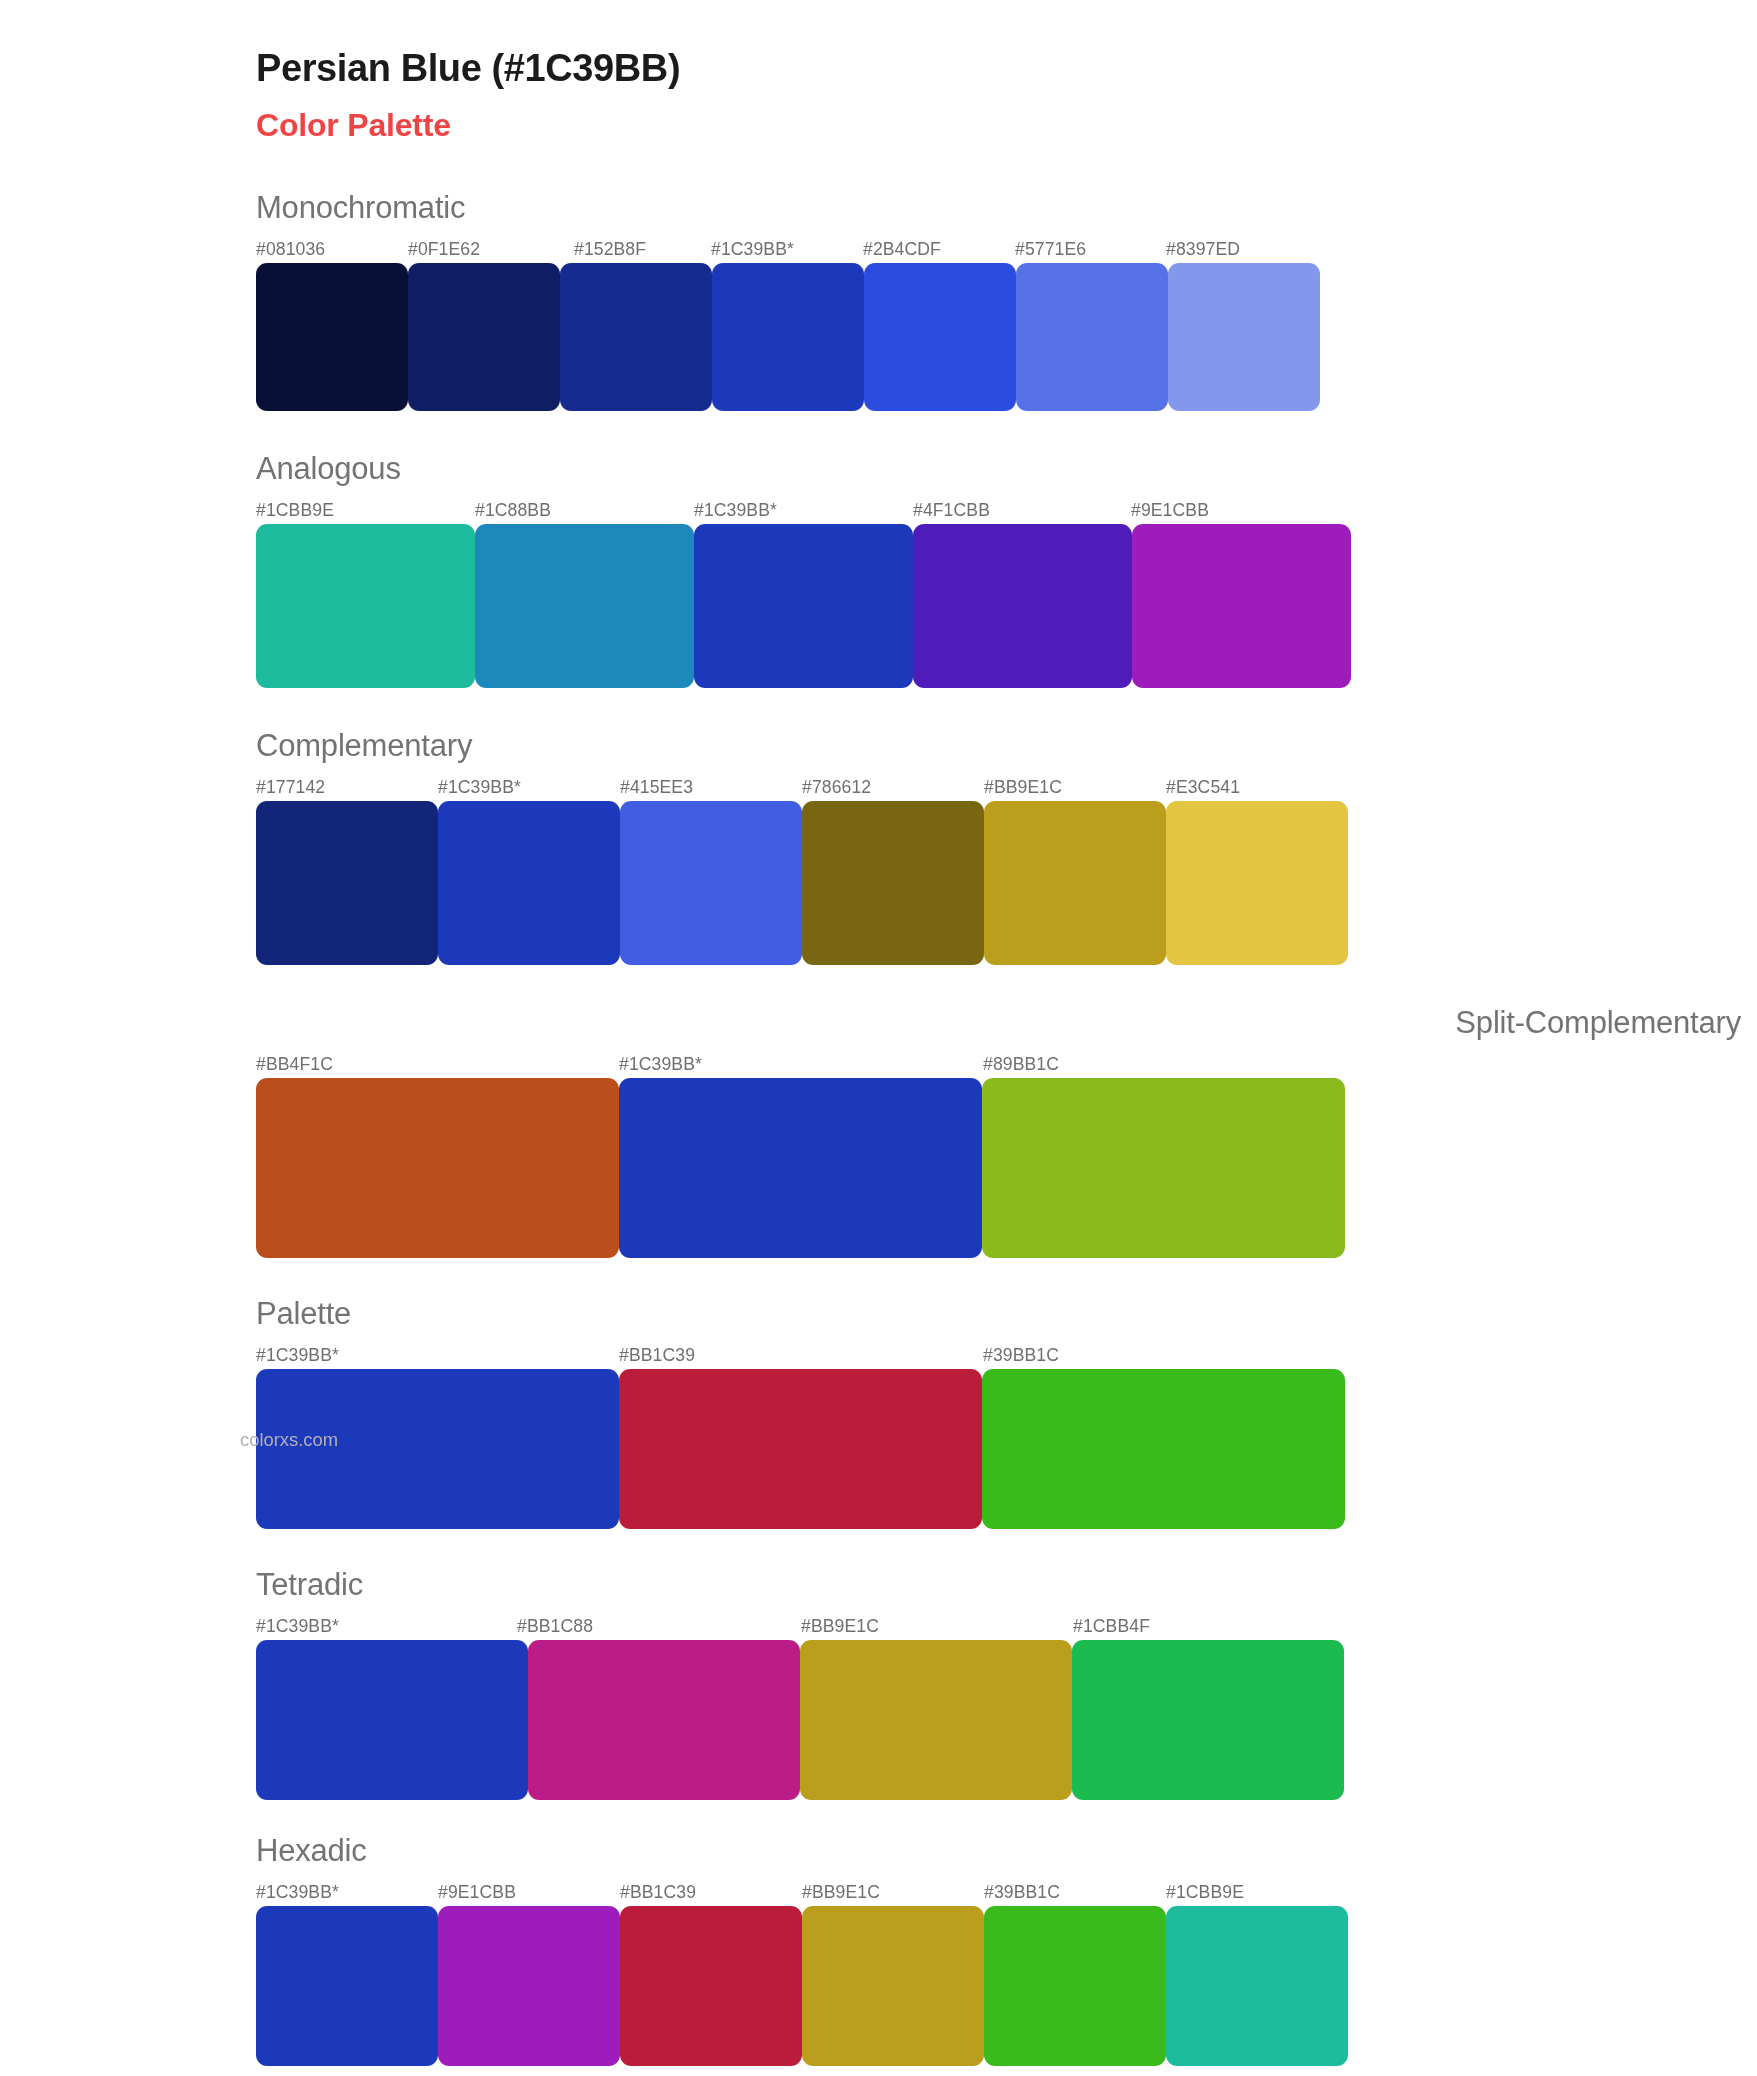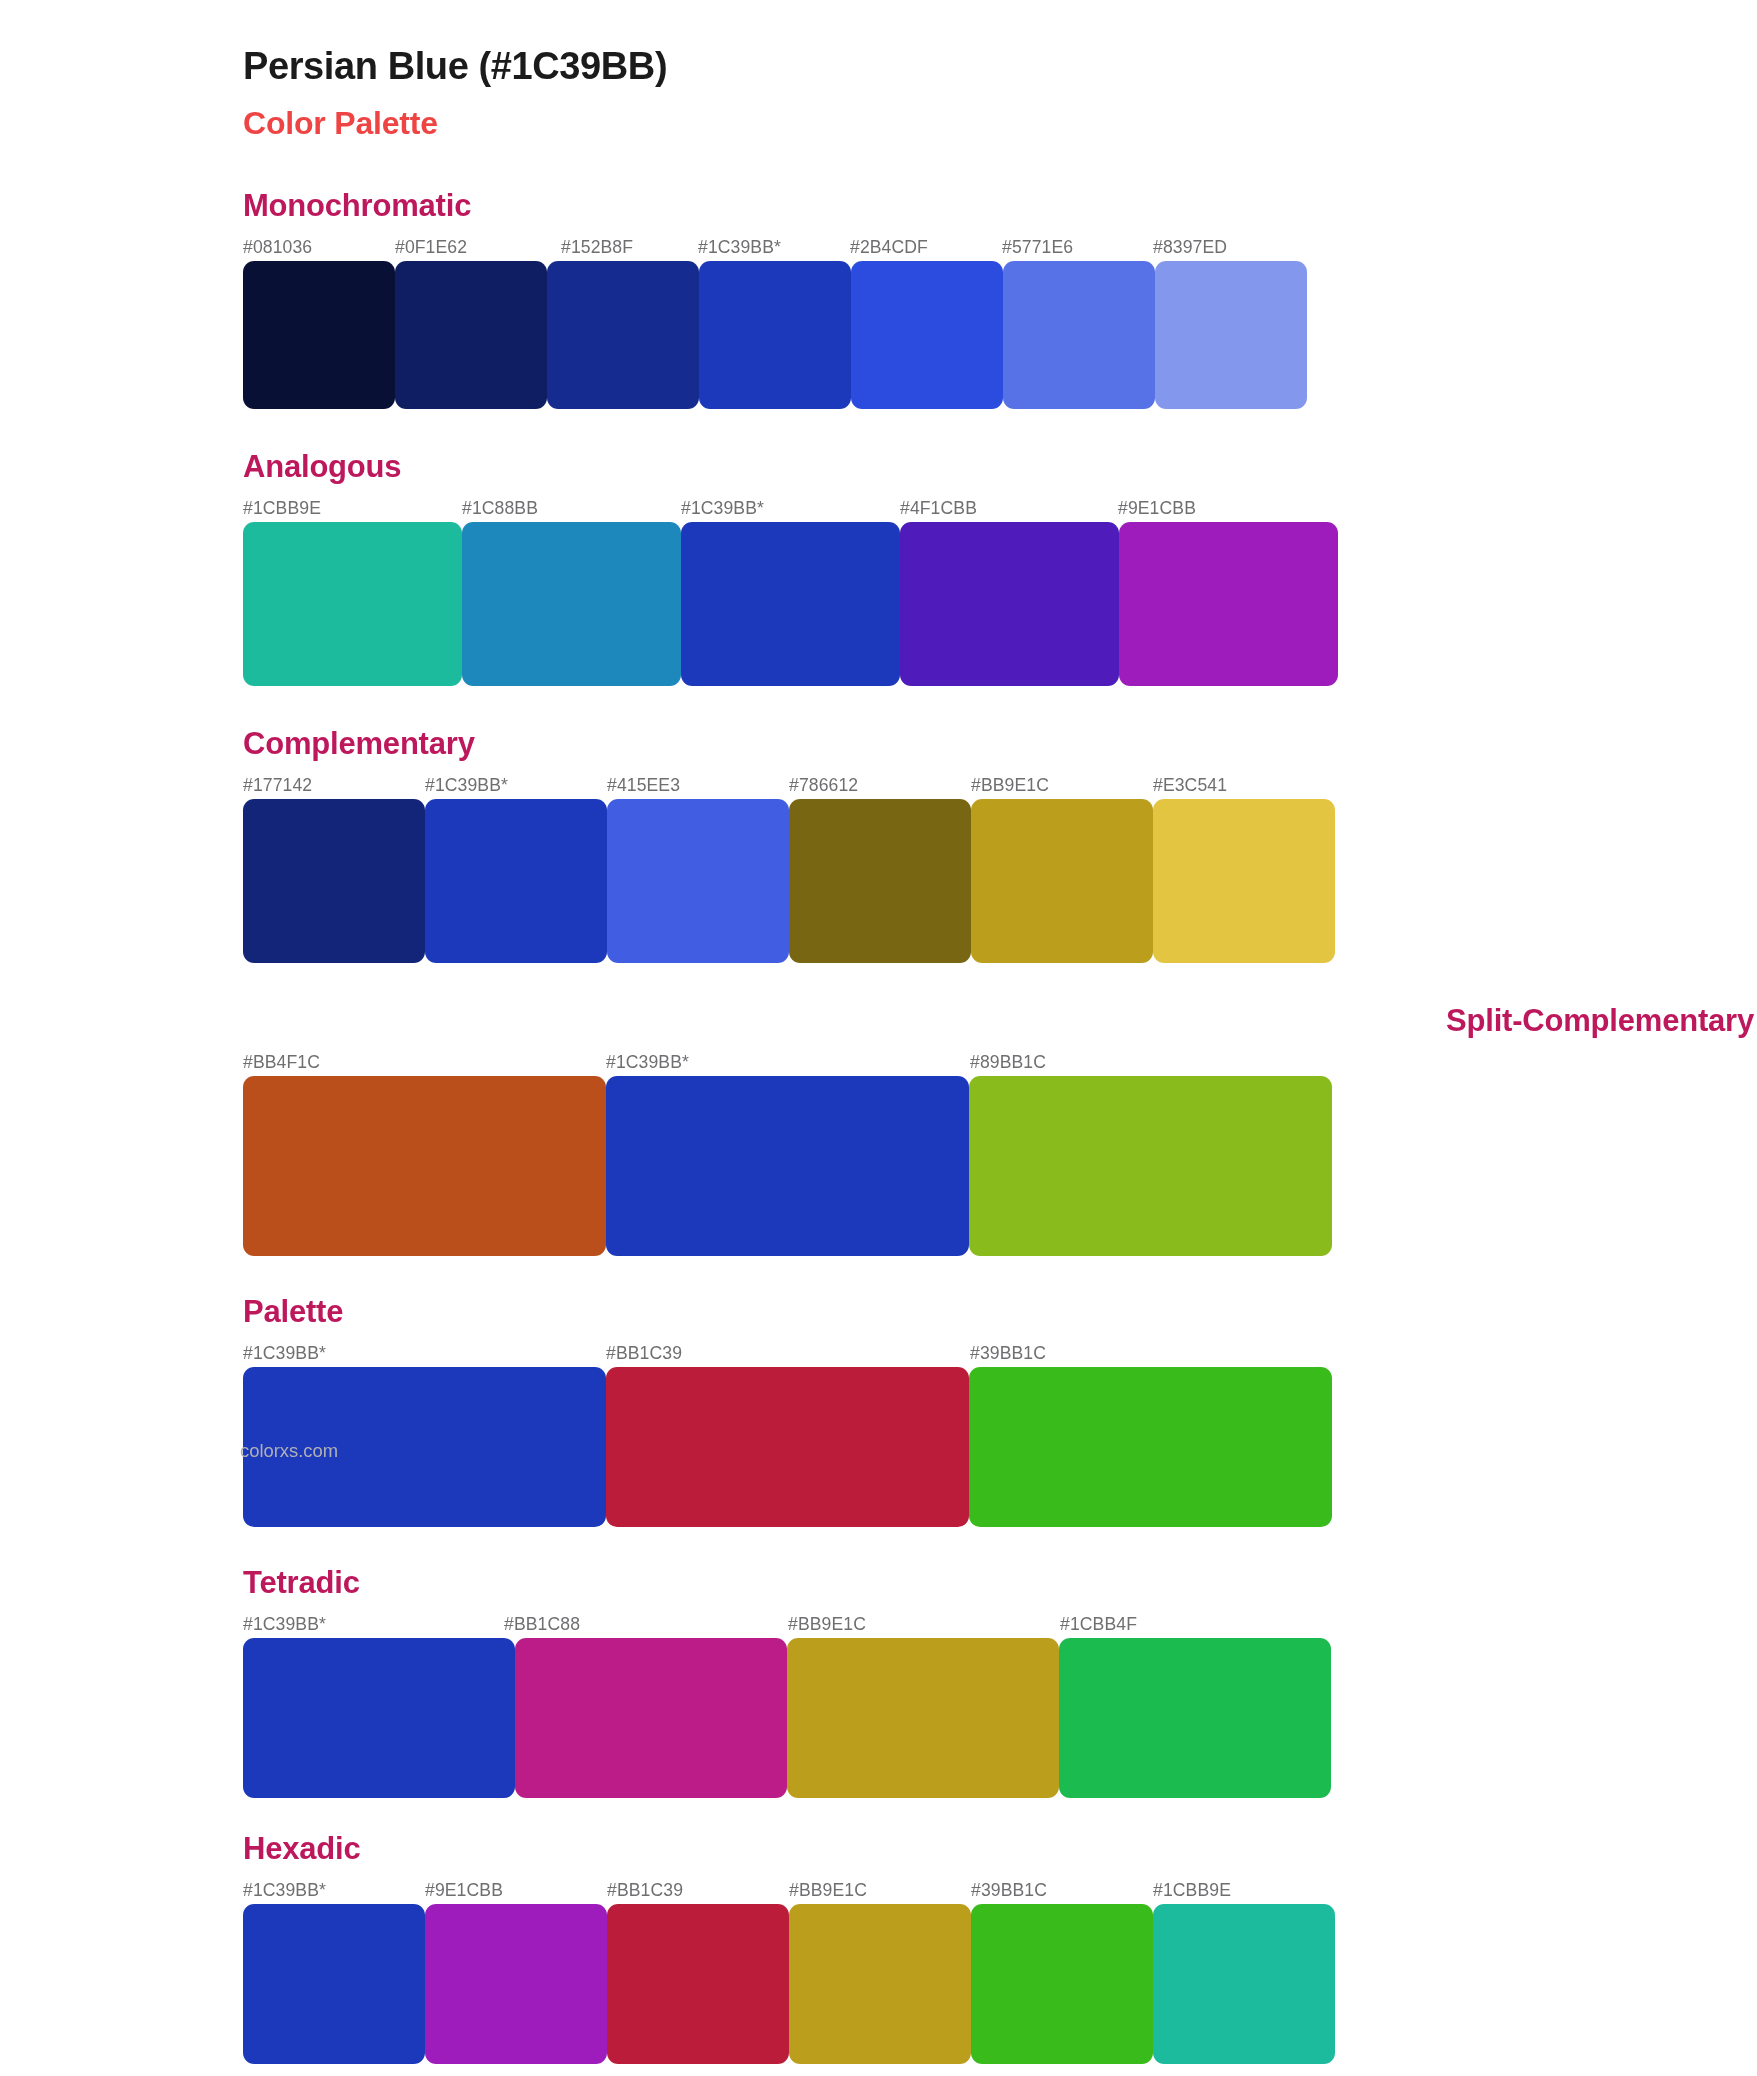--- a/index.html
+++ b/index.html
@@ -14,22 +14,21 @@
     -webkit-font-smoothing: antialiased;
     overflow: hidden;
     position: relative;
   }
 
   .page {
     position: relative;
     width: 1757px;
     height: 1477px;
     box-sizing: border-box;
-    padding: 3px;
-    margin-top: 11px;
+    padding: 16px;
   }
 
   
   .header {
     padding: 24px 0 0 240px;
   }
   .title {
     font-size: 38px;
     font-weight: 700;
     color: #1b1b1b;
@@ -51,22 +50,22 @@
   
   .sections {
     padding-left: 240px;
     padding-top: 48px;
   }
   .section {
     margin-bottom: 0;
   }
   .section-heading {
     font-size: 31px;
-    font-weight: 700;
-    color: #be185d;
+    font-weight: 400;
+    color: #737373;
     letter-spacing: -0.2px;
     margin: 0;
     line-height: 1.0;
     padding-bottom: 16px;
   }
   .labels-row {
     position: relative;
     height: 24px;
   }
   .swatch-label {

